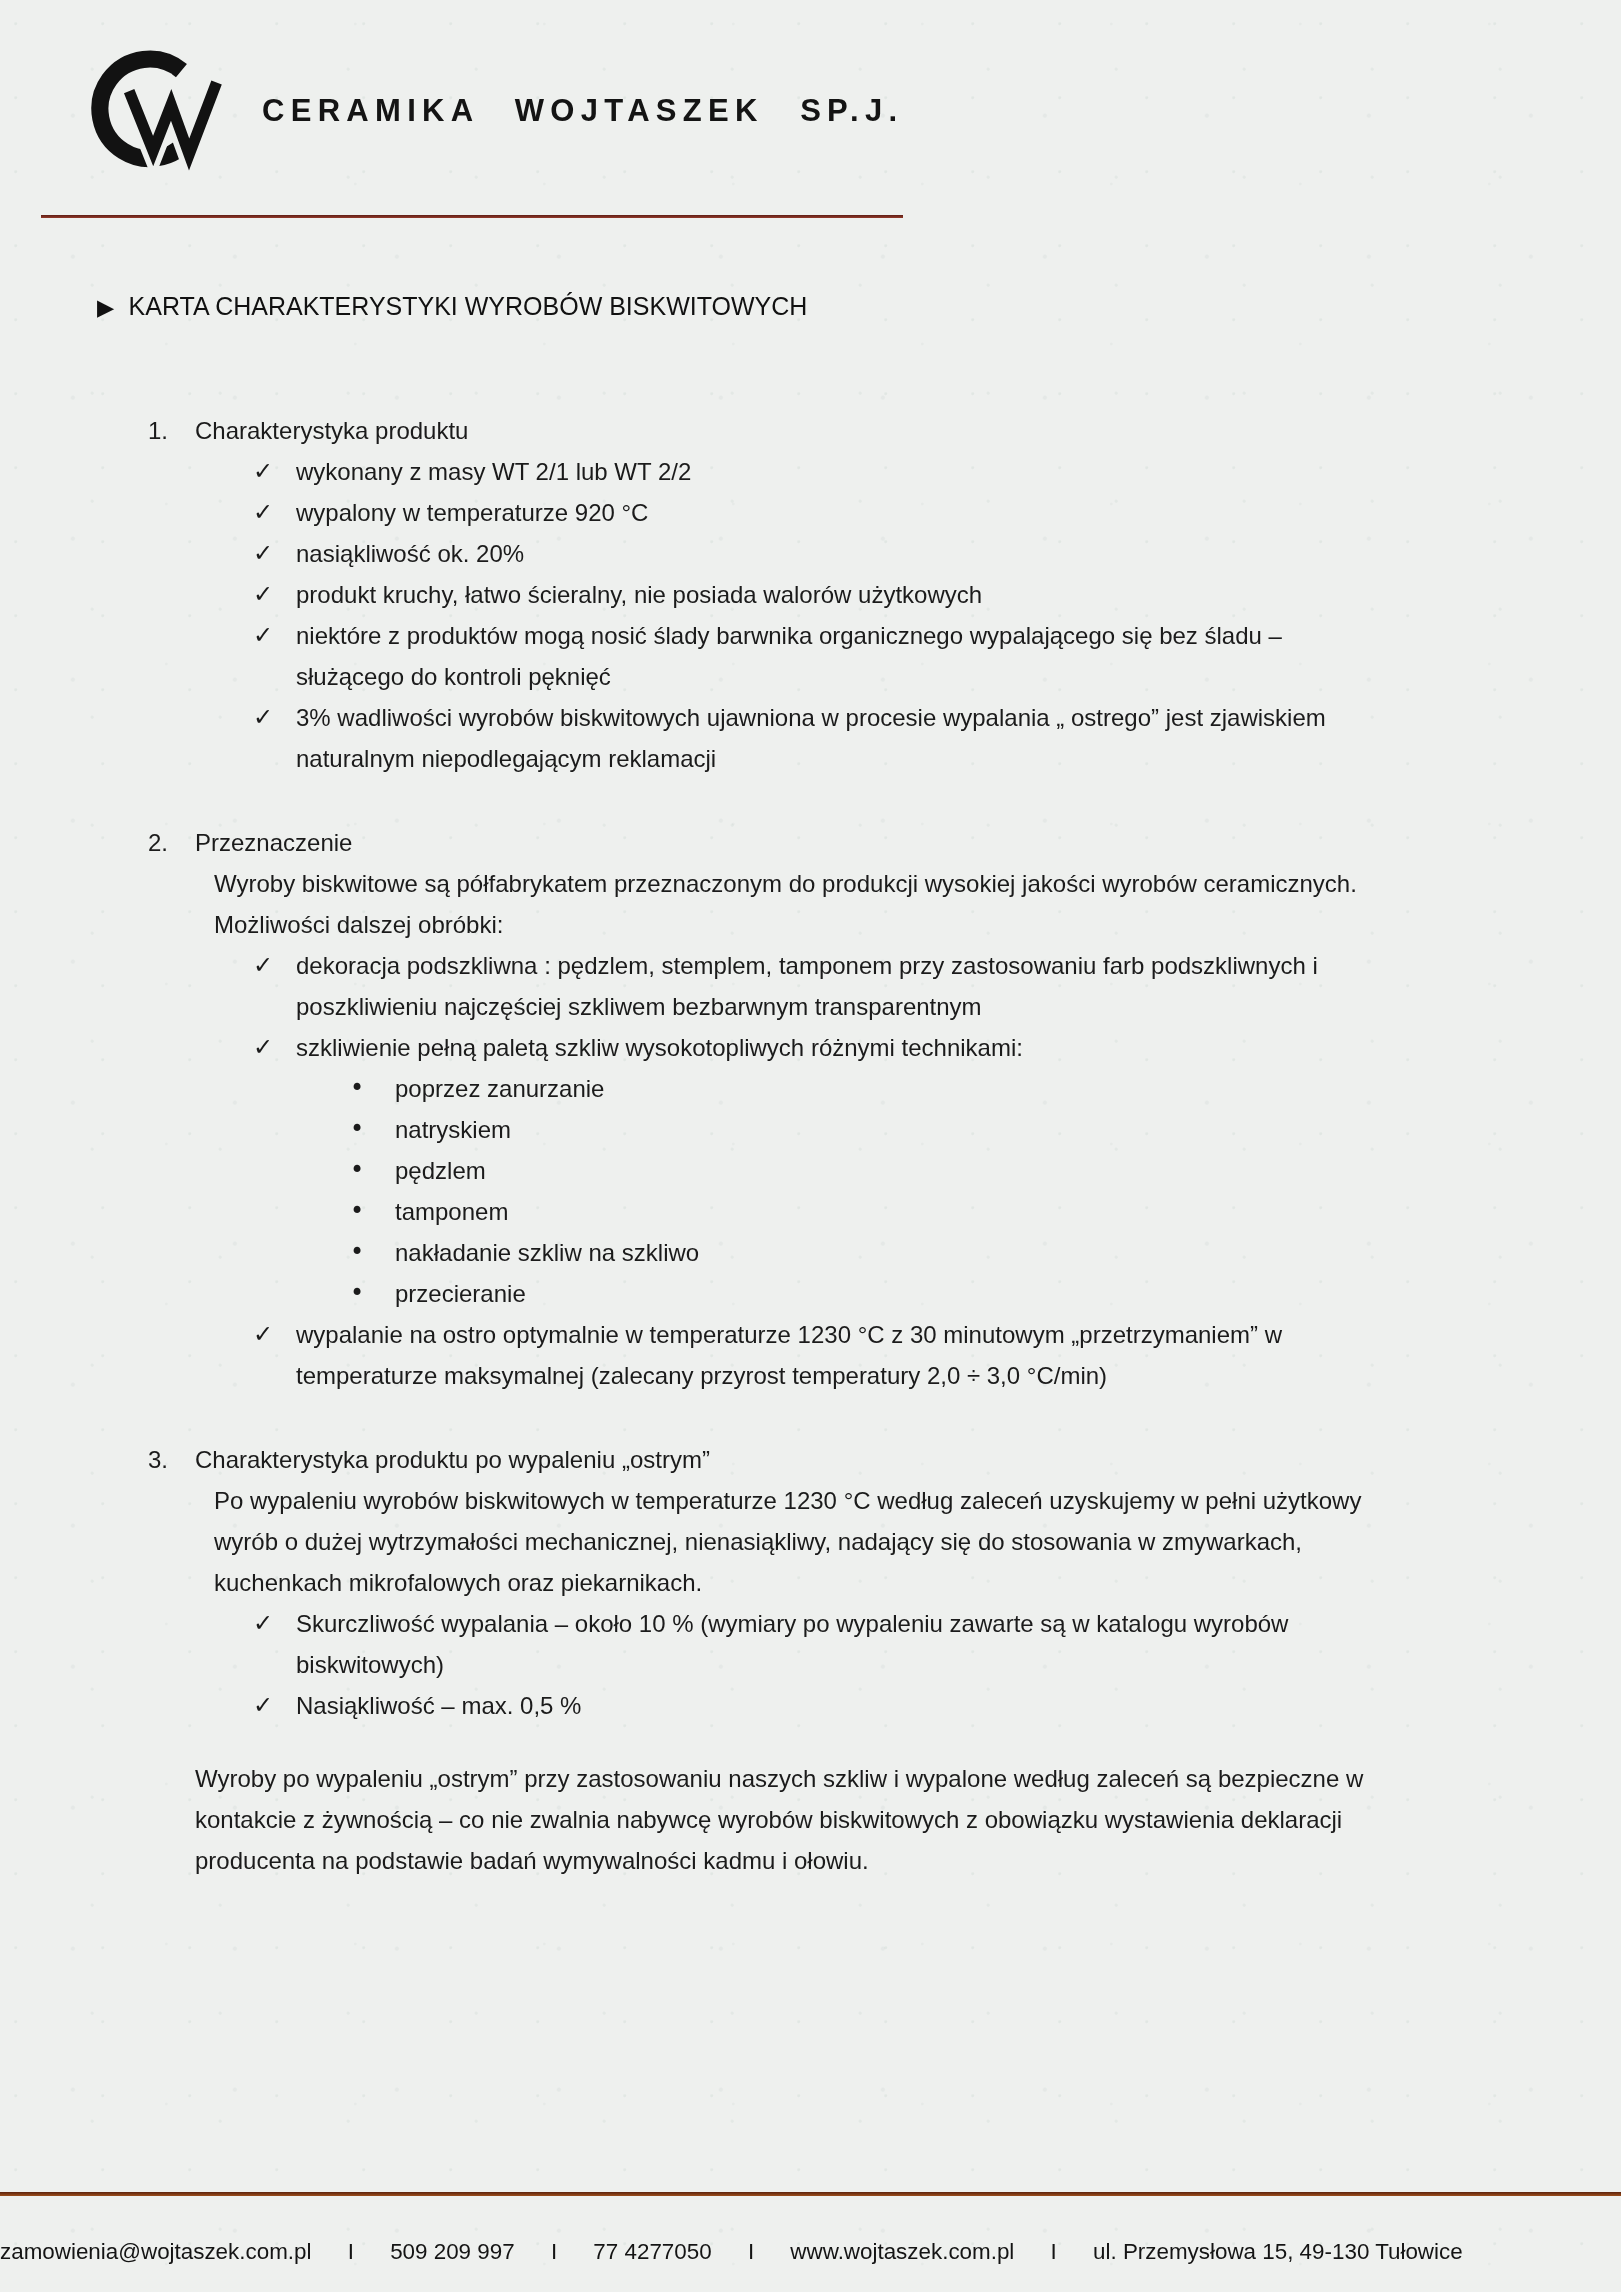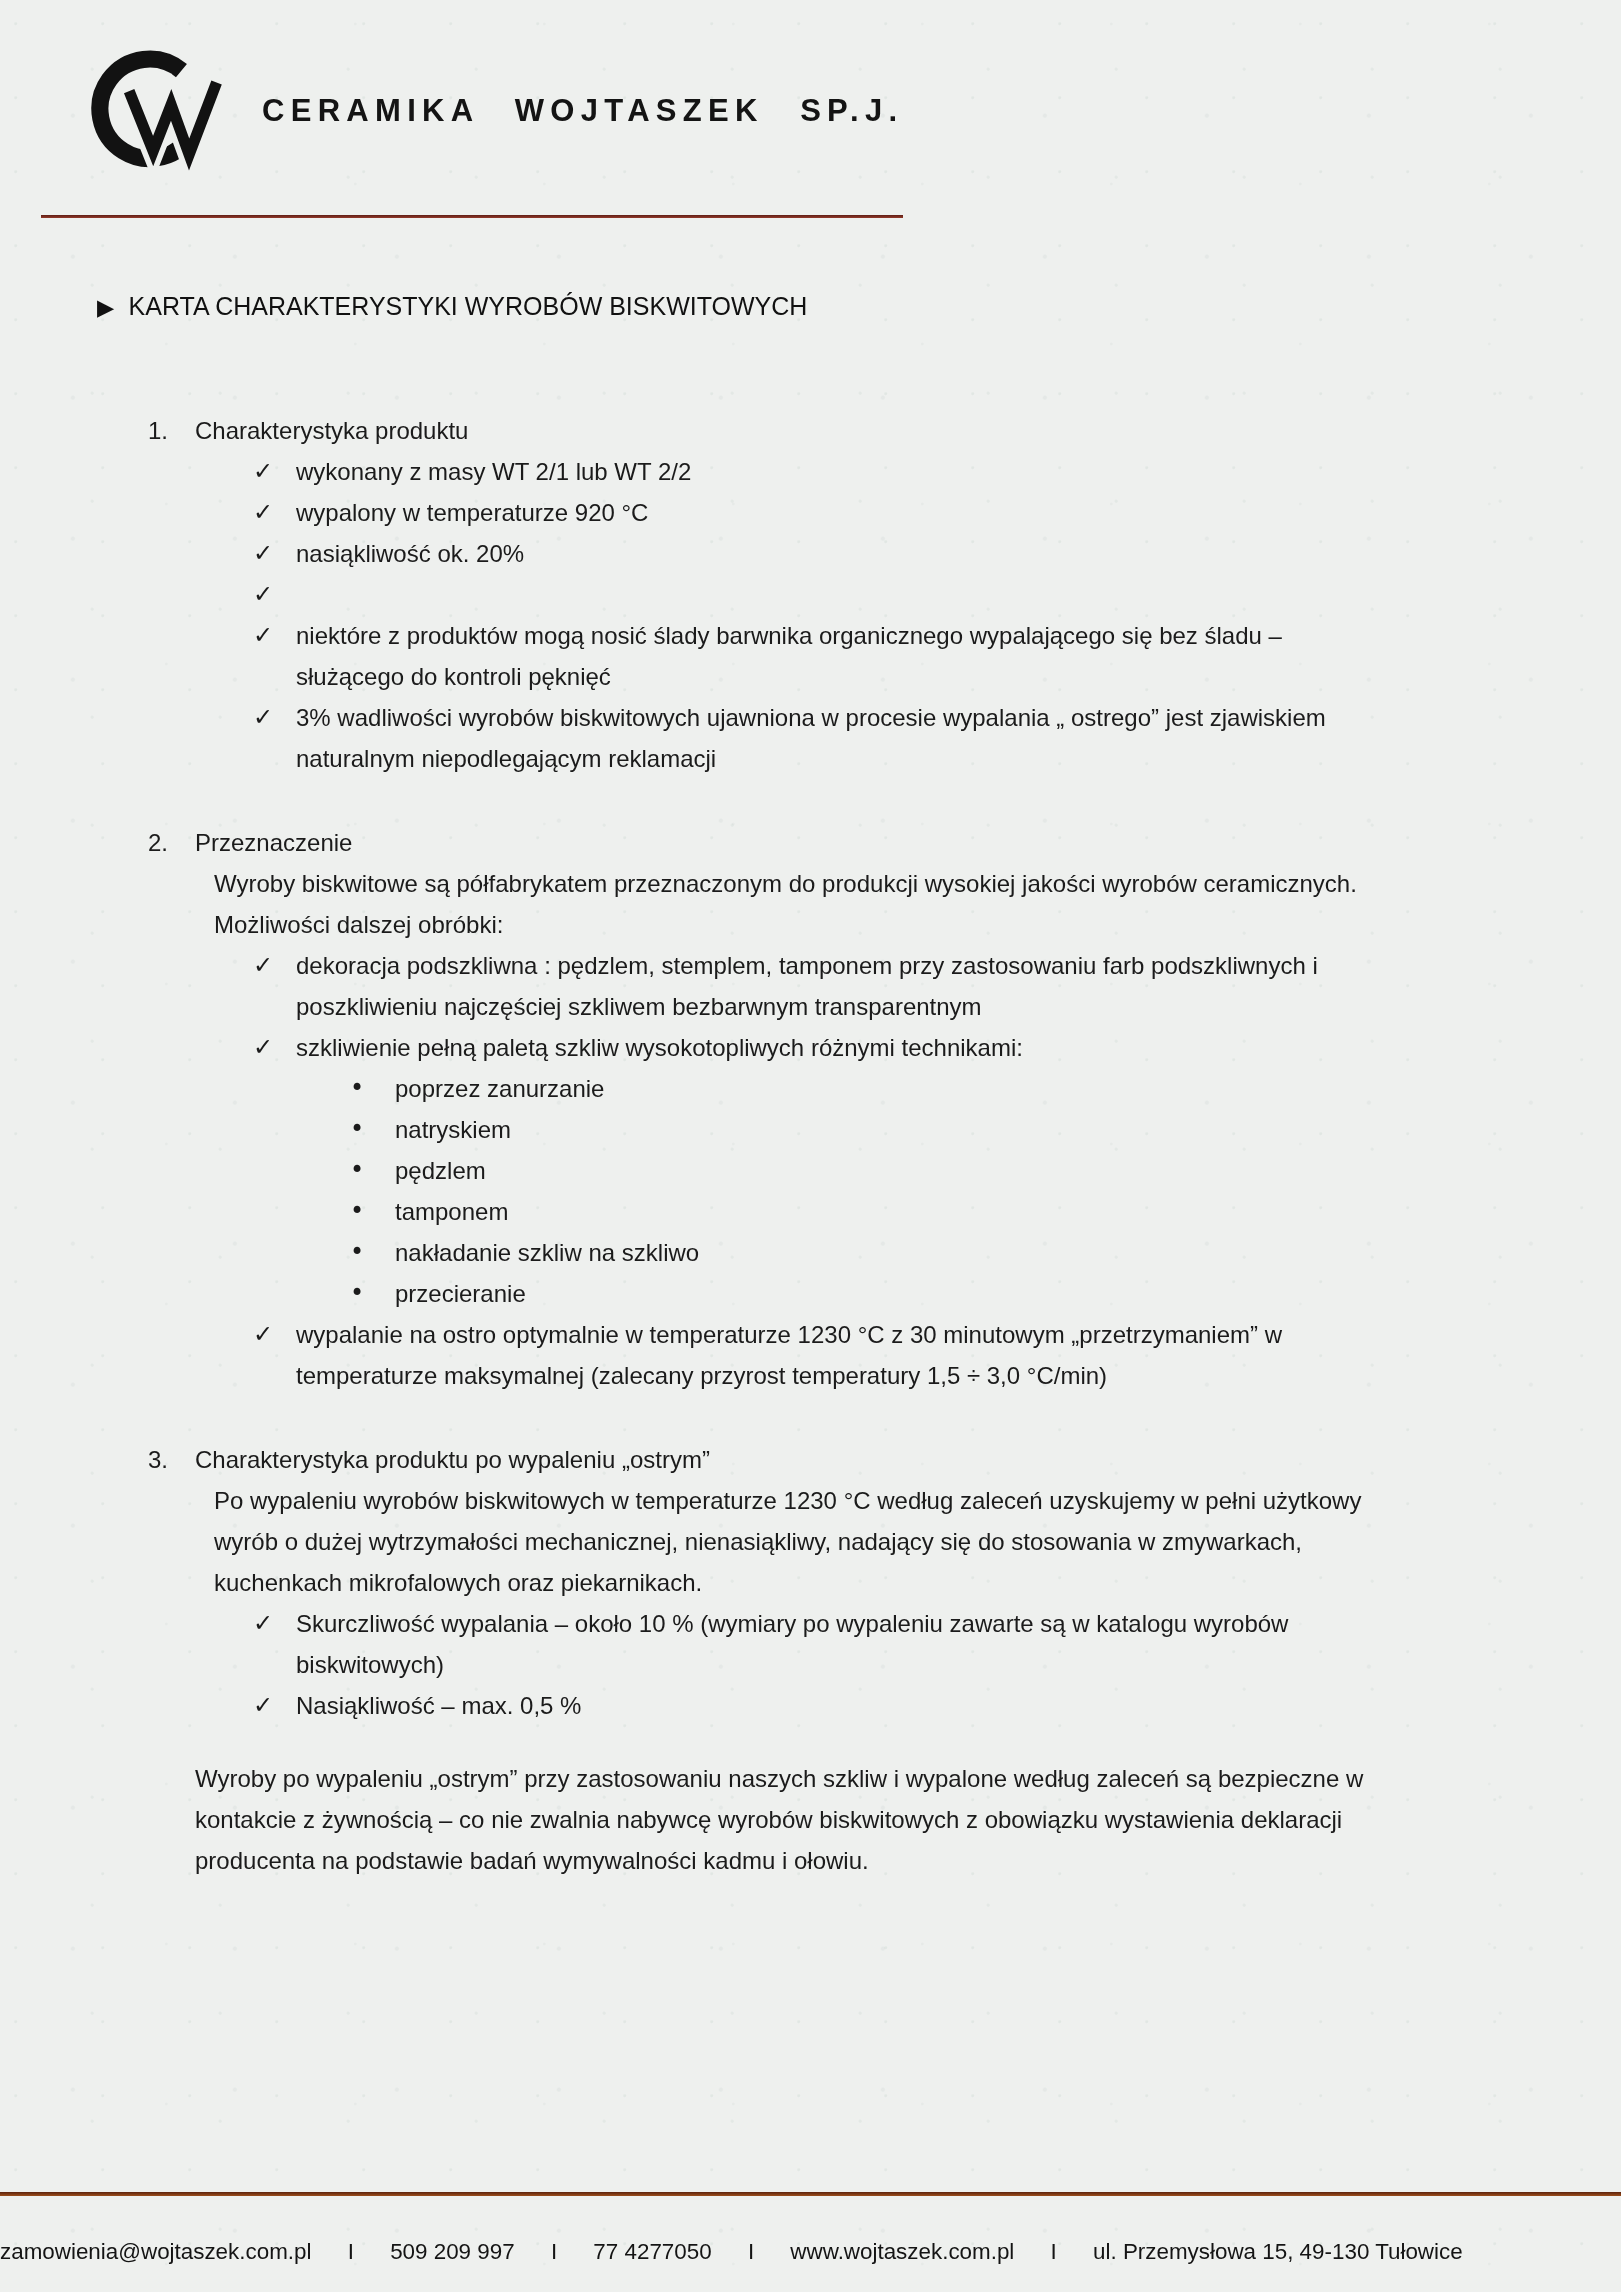--- a/index.html
+++ b/index.html
@@ -86,20 +86,23 @@
           </div>
       </div>
       <div class="check-item">
         <span class="mark">✓</span>
         <div class="itext">
             <div>nasiąkliwość ok. 20%</div>
           </div>
       </div>
       <div class="check-item">
         <span class="mark">✓</span>
+        <div class="itext">
+            <div>produkt kruchy, łatwo ścieralny, nie posiada walorów użytkowych</div>
+          </div>
       </div>
       <div class="check-item">
         <span class="mark">✓</span>
         <div class="itext">
             <div>niektóre z produktów mogą nosić ślady barwnika organicznego wypalającego się bez śladu –</div>
             <div>służącego do kontroli pęknięć</div>
           </div>
       </div>
       <div class="check-item">
         <span class="mark">✓</span>
@@ -153,21 +156,21 @@
         <div class="itext">nakładanie szkliw na szkliwo</div>
       </div>
       <div class="bullet-item">
         <span class="mark">•</span>
         <div class="itext">przecieranie</div>
       </div>
       <div class="check-item">
         <span class="mark">✓</span>
         <div class="itext">
             <div>wypalanie na ostro optymalnie w temperaturze 1230 °C z 30 minutowym „przetrzymaniem” w</div>
-            <div>temperaturze maksymalnej (zalecany przyrost temperatury 1,5 ÷ 3,0 °C/min)</div>
+            <div>temperaturze maksymalnej (zalecany przyrost temperatury 2,0 ÷ 3,0 °C/min)</div>
           </div>
       </div>
     </div>
 
     <div class="sec">
       <div class="sec-head">
         <span class="sec-num">3.</span>
         <span class="sec-title">Charakterystyka produktu po wypaleniu „ostrym”</span>
       </div>
       <div class="para">

